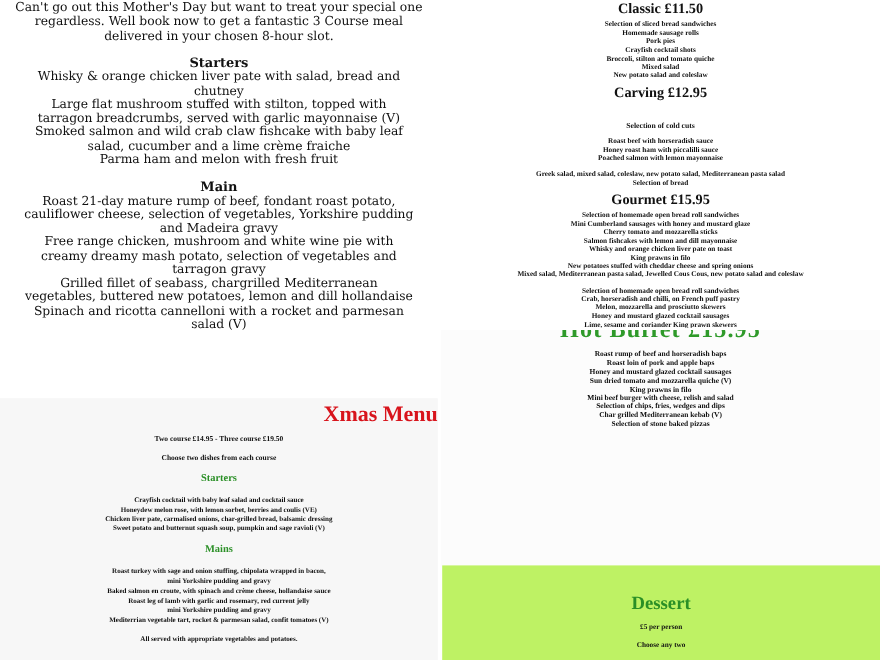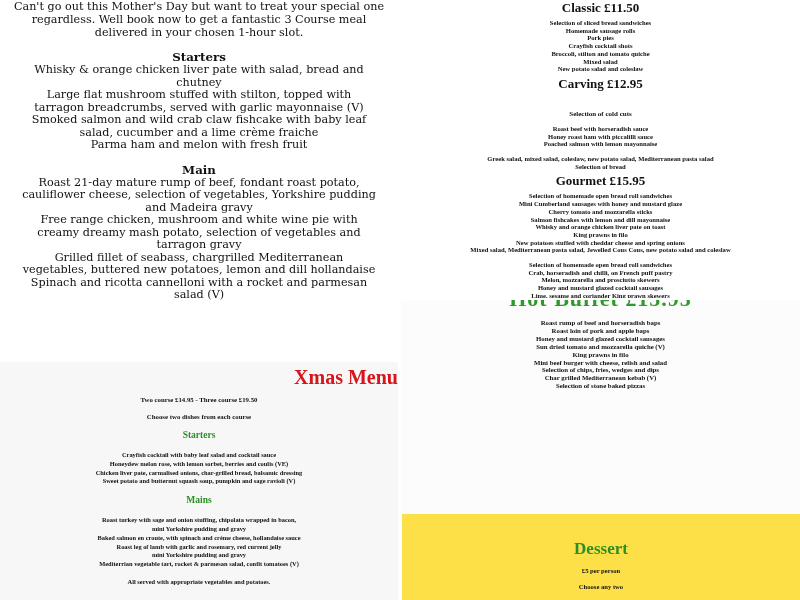--- a/index.html
+++ b/index.html
@@ -31,29 +31,29 @@
     #p-xmas { left: 0; top: 362px; width: 398px; height: 238px; background: #f7f7f7; }
     #p-xmas .title { color: #d8141c; font-size: 20px; line-height: 22px; margin-top: 4px; text-align: right; }
     #p-xmas .price { font-size: 6.8px; line-height: 8px; margin-top: 8px; }
     #p-xmas .choose { font-size: 6.8px; line-height: 8px; margin-top: 9px; }
     #p-xmas h4 { color: #2a8f26; font-size: 9.5px; margin: 9px 0 0 0; line-height: 11px; }
     #p-xmas h4.mains { }
     #p-xmas .list { margin-top: 10px; }
     #p-xmas .line { font-size: 6.4px; line-height: 8.8px; }
     #p-xmas .footer { font-size: 6.4px; line-height: 8px; margin-top: 9px; }
     
-    #p-dessert { left: 402px; top: 514px; width: 398px; height: 86px; background: #fde047; }
+    #p-dessert { left: 402px; top: 514px; width: 398px; height: 86px; background: #bef264; }
     #p-dessert .title { color: #2a8f26; font-size: 17px; line-height: 20px; margin-top: 25px; }
     #p-dessert .line { font-size: 6.6px; line-height: 8px; margin-top: 8px; }
   </style>
 </head>
 <body>
 
 <div class="panel" id="p-mothers">
-  <div class="intro">Can't go out this Mother's Day but want to treat your special one regardless. Well book now to get a fantastic 3 Course meal delivered in your chosen 1-hour slot.</div>
+  <div class="intro">Can't go out this Mother's Day but want to treat your special one regardless. Well book now to get a fantastic 3 Course meal delivered in your chosen 8-hour slot.</div>
   <h3>Starters</h3>
   <div class="item">Whisky &amp; orange chicken liver pate with salad, bread and chutney</div>
   <div class="item">Large flat mushroom stuffed with stilton, topped with tarragon breadcrumbs, served with garlic mayonnaise (V)</div>
   <div class="item">Smoked salmon and wild crab claw fishcake with baby leaf salad, cucumber and a lime crème fraiche</div>
   <div class="item">Parma ham and melon with fresh fruit</div>
   <h3>Main</h3>
   <div class="item">Roast  21-day mature rump of beef, fondant roast potato, cauliflower cheese, selection of vegetables, Yorkshire pudding and Madeira gravy</div>
   <div class="item">Free range chicken, mushroom and white wine pie with creamy dreamy mash potato, selection of vegetables and tarragon gravy</div>
   <div class="item">Grilled fillet of seabass, chargrilled Mediterranean vegetables, buttered new potatoes, lemon and dill hollandaise</div>
   <div class="item">Spinach and ricotta cannelloni with a  rocket and  parmesan salad (V)</div>

